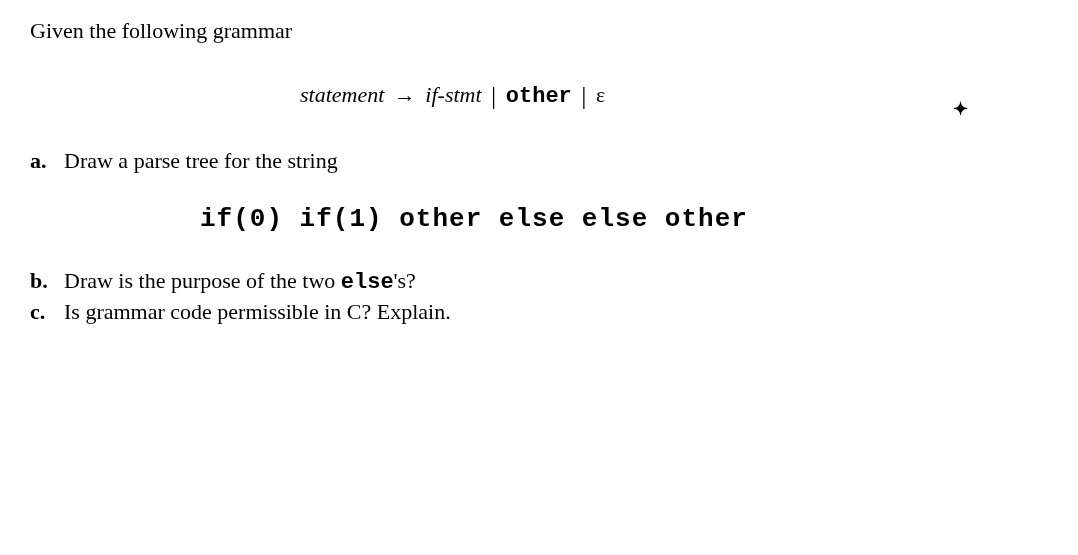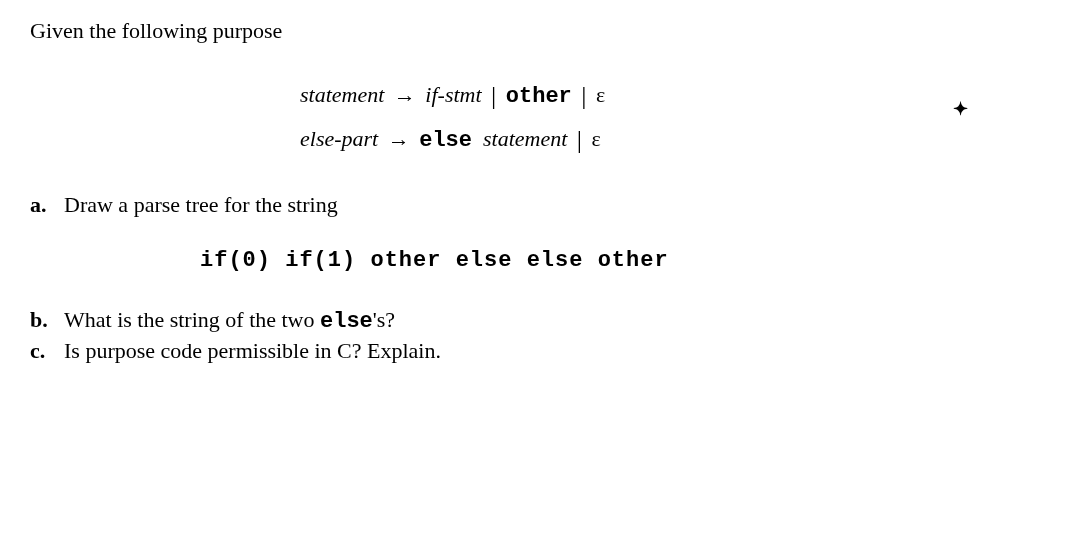--- a/index.html
+++ b/index.html
@@ -60,69 +60,61 @@
       flex-shrink: 0;
     }
     .q-text {
       flex: 1;
     }
     .code-line {
       font-family: 'Courier New', Courier, monospace;
       font-weight: bold;
       margin: 30px 0 34px 170px;
       letter-spacing: 1px;
-      font-size: 22px;
+      font-size: 26px;
     }
     .mark {
       position: absolute;
       right: 110px;
       top: 98px;
       font-size: 18px;
       font-weight: bold;
     }
   </style>
 </head>
 <body>
 
-<div class="intro">Given the following purpose</div>
+<div class="intro">Given the following grammar</div>
 
 <div class="grammar-block">
   <div class="rule">
     <span class="nt">statement</span>
     <span class="arrow">→</span>
     <span class="nt">if-stmt</span>
     <span class="bar">|</span>
     <span class="term">other</span>
-    <span class="bar">|</span>
-    <span class="eps">ε</span>
-  </div>
-  <div class="rule">
-    <span class="nt">else-part</span>
-    <span class="arrow">→</span>
-    <span class="term">else</span>
-    <span class="nt">&nbsp;<span>statement</span></span>
     <span class="bar">|</span>
     <span class="eps">ε</span>
   </div>
 </div>
 
 <div class="question-list">
   <div class="q-item">
     <div class="q-label">a.</div>
     <div class="q-text">Draw a parse tree for the string</div>
   </div>
 
   <div class="code-line">if(0) if(1) other else else other</div>
 
   <div class="q-item">
     <div class="q-label">b.</div>
     <div class="q-text">
-      <span>What is the string of the two </span><span class="term">else</span><span>'s?</span>
+      <span>Draw is the purpose of the two </span><span class="term">else</span><span>'s?</span>
     </div>
   </div>
 
   <div class="q-item">
     <div class="q-label">c.</div>
-    <div class="q-text">Is purpose code permissible in C? Explain.</div>
+    <div class="q-text">Is grammar code permissible in C? Explain.</div>
   </div>
 </div>
 
 <div class="mark">✦</div>
 
 </body></html>

